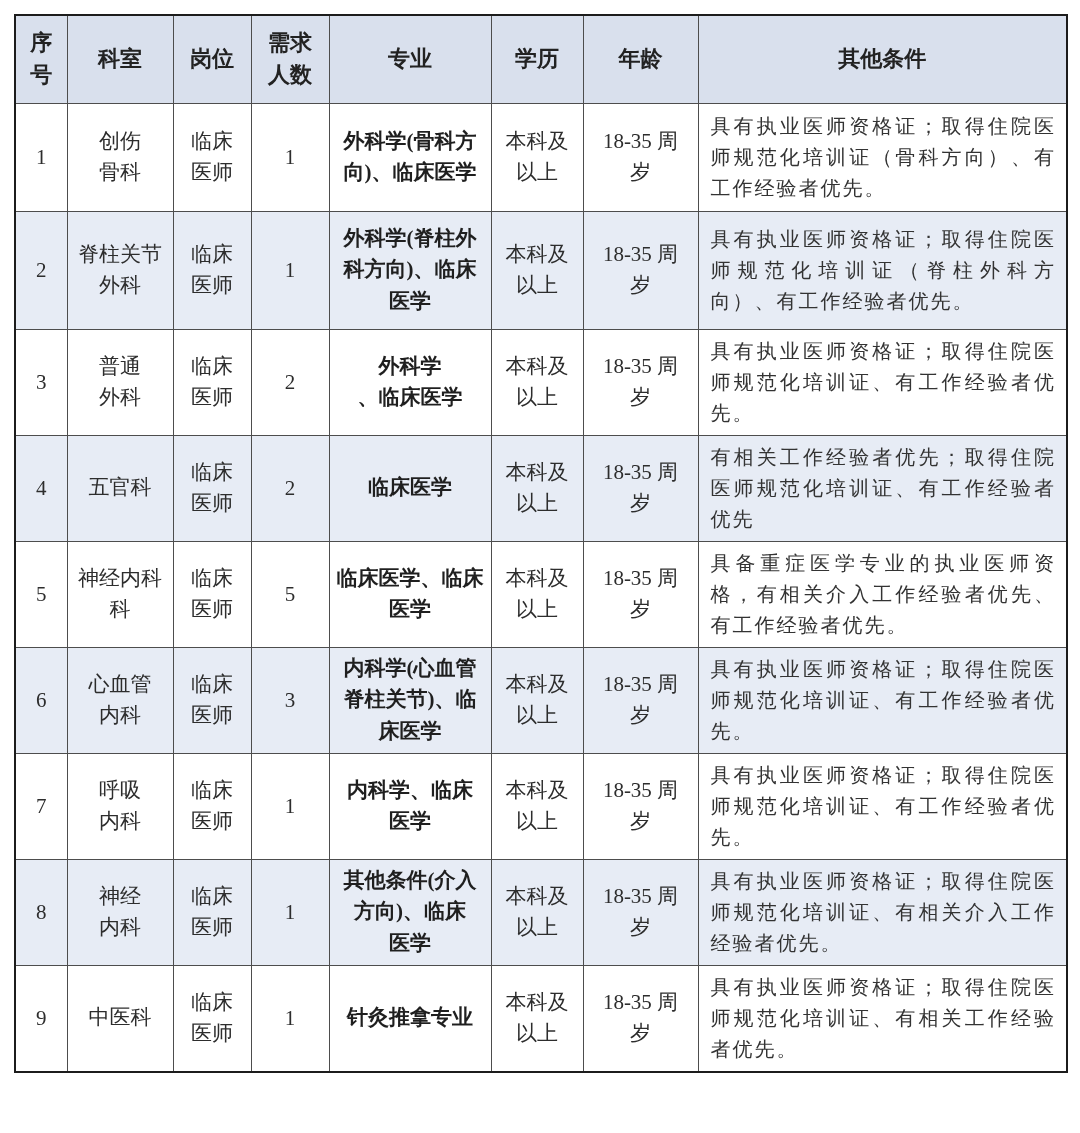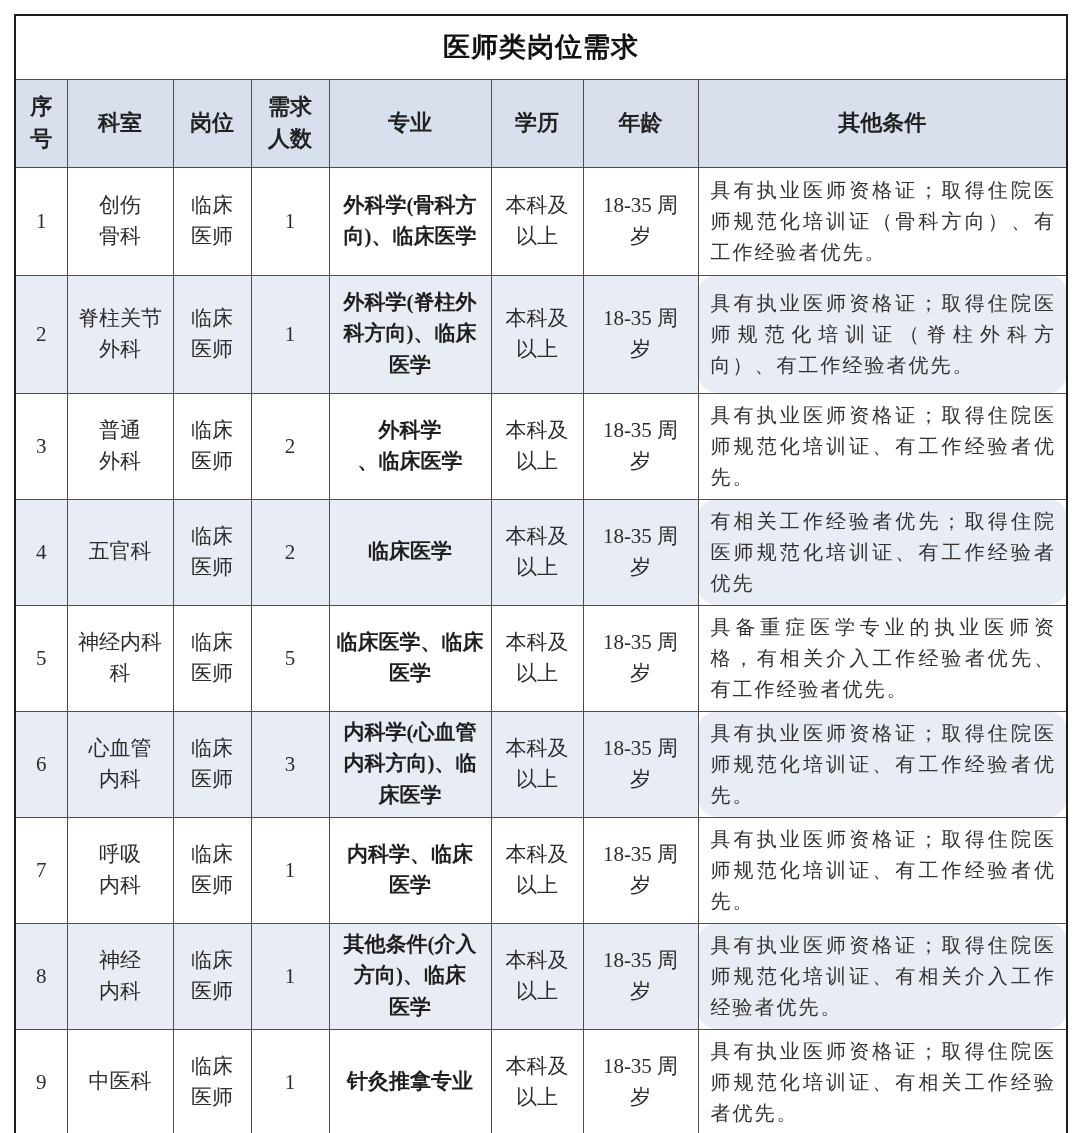--- a/index.html
+++ b/index.html
@@ -64,21 +64,20 @@
     color: #1f1f1f;
   }
   td.c-cond {
     text-align: justify;
     text-align-last: left;
     padding: 6px 10px 6px 12px;
     line-height: 1.55;
     letter-spacing: 2px;
     font-size: 20px;
     color: #333333;
-    border-radius: 19px;
   }
   
   tr.r0 { height: 108px; }
   tr.r1 { height: 118px; }
   tr.r2 { height: 90px; }
   tr.r3 { height: 82px; }
   tr.r4 { height: 98px; }
   tr.r5 { height: 96px; }
   tr.r6 { height: 80px; }
   tr.r7 { height: 96px; }
@@ -93,23 +92,20 @@
       <col style="width:52px">
         <col style="width:106px">
         <col style="width:78px">
         <col style="width:78px">
       <col style="width:162px">
         <col style="width:92px">
         <col style="width:115px">
         <col style="width:369px">
     </colgroup>
     <thead>
-      <tr class="title-row">
-        <td colspan="8">医师类岗位需求</td>
-      </tr>
       <tr class="header-row">
         <th>序
 号</th>
         <th>科室</th>
         <th>岗位</th>
         <th>需求
 人数</th>
         <th>专业</th>
         <th>学历</th>
         <th>年龄</th>
@@ -192,21 +188,21 @@
         <td class="c-cond">具备重症医学专业的执业医师资格，有相关介入工作经验者优先、有工作经验者优先。</td>
       </tr>
       <tr class="r5 stripe">
         <td class="c-no">6</td>
         <td class="c-dept">心血管
 内科</td>
         <td class="c-post">临床
 医师</td>
         <td class="c-count">3</td>
         <td class="c-major">内科学(心血管
-内科方向)、临
+脊柱关节)、临
 床医学</td>
         <td class="c-degree">本科及
 以上</td>
         <td class="c-age">18-35 周
 岁</td>
         <td class="c-cond">具有执业医师资格证；取得住院医师规范化培训证、有工作经验者优先。</td>
       </tr>
       <tr class="r6">
         <td class="c-no">7</td>
         <td class="c-dept">呼吸

